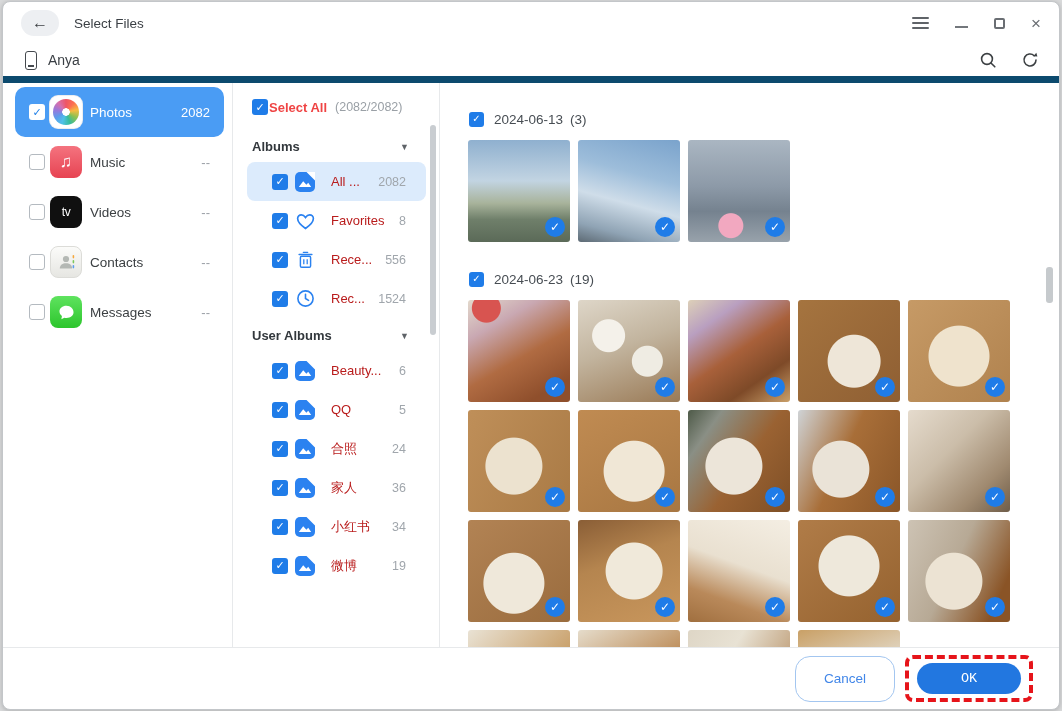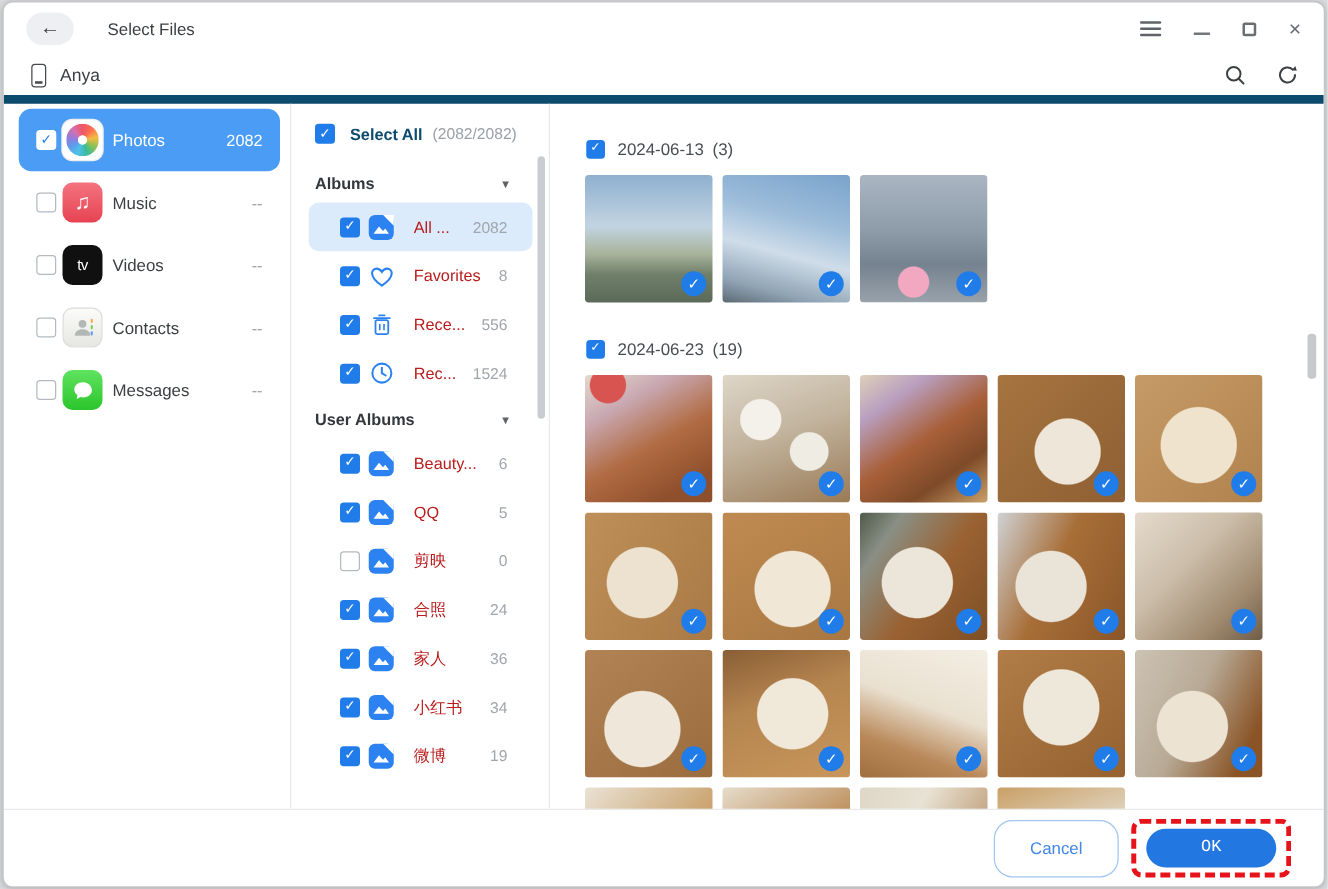--- a/index.html
+++ b/index.html
@@ -7,21 +7,21 @@
     font-family:"Liberation Sans","DejaVu Sans",sans-serif; overflow:hidden; }
   .window { position:absolute; left:2px; top:1px; width:1058px; height:709px;
     background:#fff; border:1px solid #c3c6c9; border-radius:8px; overflow:hidden;
     box-shadow:0 1px 5px rgba(0,0,0,.2); display:flex; flex-direction:column; }
 
   
   .titlebar { height:42px; flex:none; display:flex; align-items:center; padding:0 18px; }
   .back-btn { width:38px; height:26px; border:none; border-radius:13px; background:#edeff2;
     display:flex; align-items:center; justify-content:center; cursor:pointer; }
   .back-btn span { font-size:16px; color:#3c4043; line-height:1; }
-  .tb-title { margin-left:27px; font-size:13.5px; color:#3a3f44; }
+  .tb-title { margin-left:15px; font-size:13.5px; color:#3a3f44; }
   .win-controls { margin-left:auto; display:flex; align-items:center; gap:26px; }
   .icon-menu { width:17px; height:12px; display:flex; flex-direction:column; justify-content:space-between; cursor:pointer; }
   .icon-menu i { display:block; height:2px; background:#5f6368; border-radius:1px; }
   .icon-min { width:13px; height:2px; background:#73777c; margin-top:8px; cursor:pointer; }
   .icon-max { width:11px; height:11px; border:2px solid #6a6e73; border-radius:2px; cursor:pointer; }
   .icon-close { font-size:17px; color:#6a6e73; cursor:pointer; line-height:1; }
 
   
   .devicebar { height:39px; flex:none; display:flex; align-items:center; padding:0 20px 0 22px;
     border-bottom:7px solid #0c4a6e; }
@@ -56,21 +56,21 @@
     background: radial-gradient(circle,#ffffff 0 3.5px,rgba(255,255,255,0) 4px),
       conic-gradient(#ee5566,#fc6e51,#f6bb42,#8cc152,#37bc9b,#4fc1e9,#5d9cec,#967adc,#d770ad,#ee5566); }
   .ap-music { background:linear-gradient(180deg,#f4737f,#e74352); color:#fff; font-size:17px; }
   .ap-videos { background:#101010; color:#fff; font-weight:normal; font-size:12px; letter-spacing:-.5px; }
   .ap-contacts { background:linear-gradient(180deg,#fbfbf9,#e6e6e2); border:1px solid #dcdcd8; }
   .ap-messages { background:linear-gradient(180deg,#5fe35f,#2cc52c); }
 
   
   .albums-panel { width:207px; flex:none; border-right:1px solid #e7e9eb; padding-top:16px; position:relative; }
   .selectall-row { display:flex; align-items:center; padding-left:19px; }
-  .selectall-label { margin-left:12px; font-size:13px; font-weight:bold; color:#0c4a6e; }
+  .selectall-label { margin-left:1px; font-size:13px; font-weight:bold; color:#ef4444; }
   .selectall-count { margin-left:8px; font-size:12.5px; color:#9aa0a6; }
   .sec-header { display:flex; align-items:center; margin:24px 30px 8px 19px; }
   .sec-header.second { margin-top:10px; }
   .sec-title { font-size:13px; font-weight:bold; color:#32373c; }
   .sec-arrow { margin-left:auto; font-size:9px; color:#5f6368; cursor:pointer; }
   .album-item { height:39px; margin:0 13px 0 14px; border-radius:8px; display:flex; align-items:center;
     padding:0 20px 0 25px; cursor:pointer; }
   .album-item.sel { background:#dcebfc; }
   .alb-icon { margin-left:6px; width:22px; height:22px; flex:none; display:flex; align-items:center; justify-content:center; }
   .alb-label { margin-left:15px; font-size:13px; color:#b91c1c; white-space:nowrap; }
@@ -266,32 +266,20 @@
             <svg width="22" height="22" viewBox="0 0 22 22">
               <rect x="1" y="1" width="20" height="20" rx="5" fill="#2b82f0"></rect>
               <path d="M12.5 1 L21 1 L21 9.5 Z" fill="#fff"></path>
               <path d="M4.8 16 L9.2 10.2 L12.4 13.8 L14.2 11.8 L17.2 16 Z" fill="#fff"></path>
             </svg>
           </span>
           <span class="alb-label">QQ</span>
           <span class="alb-count">5</span>
         </div>
         <div class="album-item">
-          <span class="cbx off"></span>
-          <span class="alb-icon">
-            <svg width="22" height="22" viewBox="0 0 22 22">
-              <rect x="1" y="1" width="20" height="20" rx="5" fill="#2b82f0"></rect>
-              <path d="M12.5 1 L21 1 L21 9.5 Z" fill="#fff"></path>
-              <path d="M4.8 16 L9.2 10.2 L12.4 13.8 L14.2 11.8 L17.2 16 Z" fill="#fff"></path>
-            </svg>
-          </span>
-          <span class="alb-label">剪映</span>
-          <span class="alb-count">0</span>
-        </div>
-        <div class="album-item">
           <span class="cbx on">✓</span>
           <span class="alb-icon">
             <svg width="22" height="22" viewBox="0 0 22 22">
               <rect x="1" y="1" width="20" height="20" rx="5" fill="#2b82f0"></rect>
               <path d="M12.5 1 L21 1 L21 9.5 Z" fill="#fff"></path>
               <path d="M4.8 16 L9.2 10.2 L12.4 13.8 L14.2 11.8 L17.2 16 Z" fill="#fff"></path>
             </svg>
           </span>
           <span class="alb-label">合照</span>
           <span class="alb-count">24</span>

